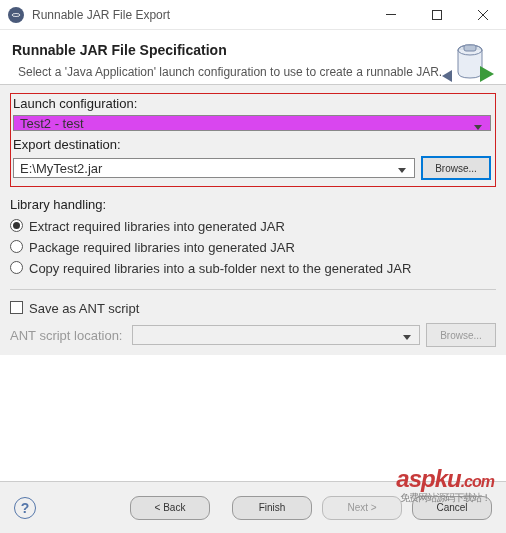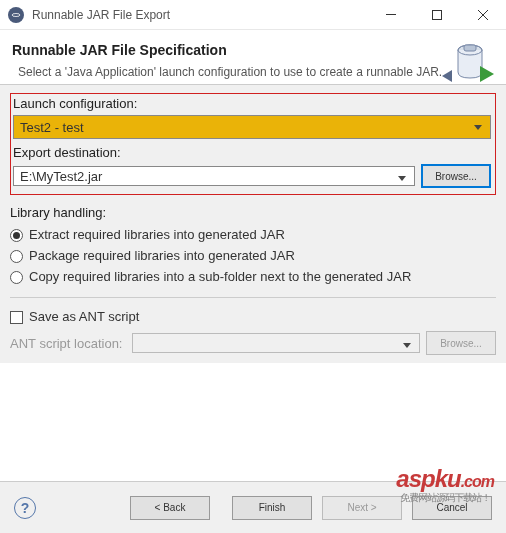--- a/index.html
+++ b/index.html
@@ -70,23 +70,23 @@
     }
     .content {
       padding: 8px 10px;
       background: #f0f0f0;
     }
     .form-group { margin-bottom: 4px; }
     .label { font-size: 13px; color: #222; margin-bottom: 4px; display: block; }
     .label.disabled { color: #999; }
     .select {
       width: 100%;
-      height: 24px;
+      height: 16px;
       border: 1px solid #888;
-      background: #eab308;
+      background: #d946ef;
       padding: 2px 22px 2px 6px;
       font-size: 13px;
       position: relative;
       display: flex;
       align-items: center;
     }
     .select::after {
       content: "";
       position: absolute;
       right: 8px; top: 9px;
@@ -132,21 +132,21 @@
     .btn.primary { border: 2px solid #0078d7; }
     .btn.disabled { color: #999; border-color: #bbb; background: #e8e8e8; }
     .highlight-box {
       border: 1px solid #d02020;
       padding: 2px 4px 2px 2px;
       margin-bottom: 6px;
     }
     .radios { margin: 2px 0 10px 0; }
     .radio-row, .check-row {
       display: flex;
-      align-items: flex-end;
+      align-items: flex-start;
       gap: 6px;
       padding: 3px 0;
       font-size: 13px;
     }
     .radio, .checkbox {
       width: 13px; height: 13px;
       border: 1px solid #555;
       background: #fff;
       display: inline-flex;
       align-items: center;
@@ -165,21 +165,21 @@
       bottom: 0; left: 0; right: 0;
       height: 52px;
       background: #f0f0f0;
       border-top: 1px solid #ccc;
       display: flex;
       align-items: center;
       padding: 0 14px;
       gap: 10px;
     }
     .footer .spacer { flex: 1; }
-    .footer .btn { min-width: 80px; }
+    .footer .btn { min-width: 80px; border-radius: 9px; }
     .help-icon {
       width: 22px; height: 22px;
       border: 1.5px solid #5577aa;
       border-radius: 50%;
       display: flex;
       align-items: center;
       justify-content: center;
       color: #5577aa;
       font-weight: bold;
       font-size: 14px;

